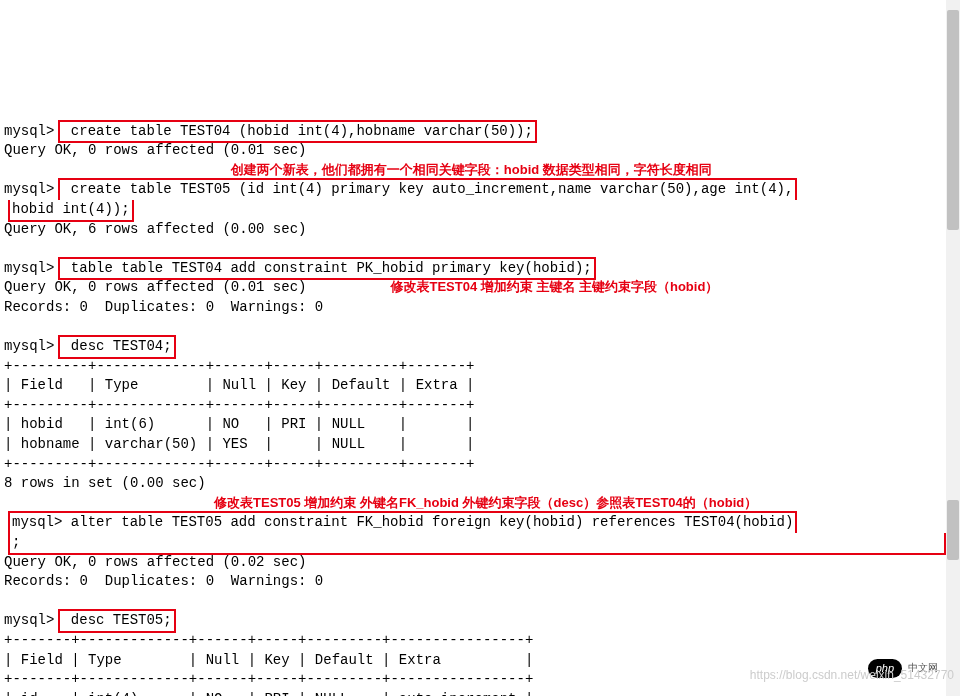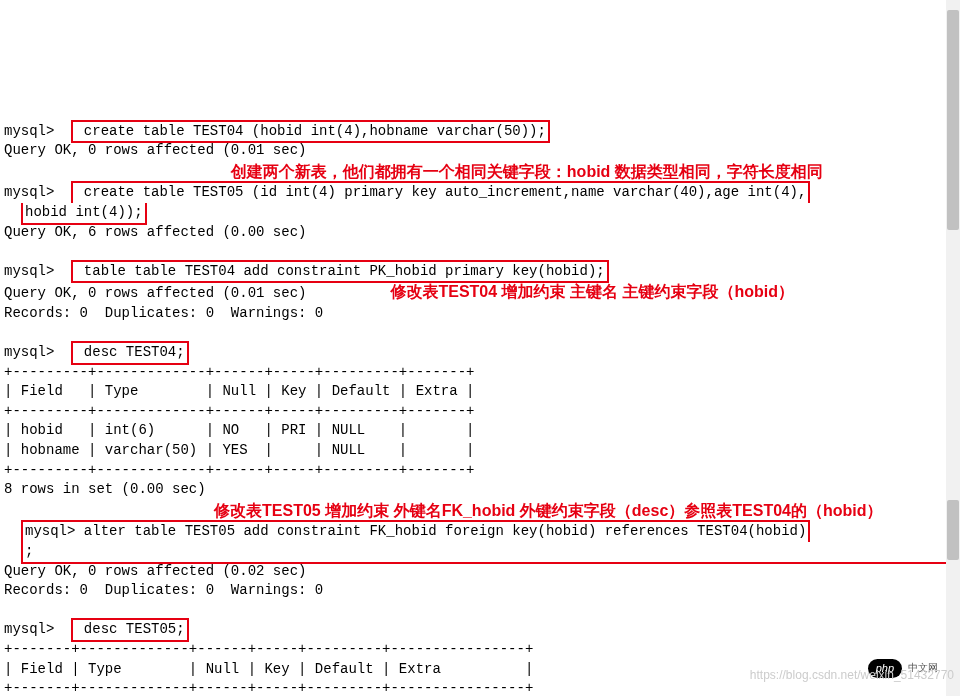--- a/index.html
+++ b/index.html
@@ -11,22 +11,22 @@
     line-height: 1.4;
     color: #000;
     white-space: pre;
     position: relative;
     width: 960px;
     height: 696px;
     overflow: hidden;
     box-sizing: border-box;
   }
   .line { white-space: pre; }
-  .red-box { border: 2px solid #e60012; display: inline-block; padding: 0px 2px; margin: -2px 17px; }
-  .red-text { color: #e60012; font-weight: bold; font-family: "Microsoft YaHei", sans-serif; font-size: 16px; white-space: pre; }
+  .red-box { border: 2px solid #e60012; display: inline-block; padding: 0px 2px; margin: -2px 4px; }
+  .red-text { color: #e60012; font-weight: bold; font-family: "Microsoft YaHei", sans-serif; font-size: 13px; white-space: pre; }
   .prompt { }
   .wm { position: absolute; bottom: 12px; right: 6px; color: #ccc; font-family: sans-serif; font-size: 12px; }
   .logo { position: absolute; bottom: 18px; right: 22px; display:flex; align-items:center; gap:6px; }
   .logo-badge { background:#000000; color:#fff; font-family: sans-serif; font-size:11px; font-style:italic; padding:2px 8px; border-radius:10px; }
   .logo-text { font-family: "Microsoft YaHei", sans-serif; font-size:10px; color:#555; }
   .scrollbar { position:absolute; right:0; top:0; width:14px; height:100%; background:#f1f1f1; }
   .thumb { position:absolute; right:1px; width:12px; background:#c1c1c1; border-radius:2px; }
 </style>
 </head>
 <body>
@@ -34,21 +34,21 @@
 
 
 <div class="scrollbar">
   <div class="thumb" style="top:10px; height:220px;"></div>
   <div class="thumb" style="top:500px; height:60px;"></div>
 </div>
 
 <span class="line"><span class="prompt">mysql&gt;</span><span class="red-box"> create table TEST04 (hobid int(4),hobname varchar(50));</span></span>
 <span class="line">Query OK, 0 rows affected (0.01 sec)</span>
 <span class="line">                           <span class="red-text">创建两个新表，他们都拥有一个相同关键字段：hobid 数据类型相同，字符长度相同</span></span>
-<span class="line"><span class="prompt">mysql&gt;</span><span class="red-box" style="border-bottom:none;"> create table TEST05 (id int(4) primary key auto_increment,name varchar(40),age int(4),</span></span>
+<span class="line"><span class="prompt">mysql&gt;</span><span class="red-box" style="border-bottom:none;"> create table TEST05 (id int(4) primary key auto_increment,name varchar(50),age int(4),</span></span>
 <span class="line"><span class="red-box" style="border-top:none;">hobid int(4));</span></span>
 <span class="line">Query OK, 6 rows affected (0.00 sec)</span>
 <span class="line"> </span>
 <span class="line"><span class="prompt">mysql&gt;</span><span class="red-box"> table table TEST04 add constraint PK_hobid primary key(hobid);</span></span>
 <span class="line"><span>Query OK, 0 rows affected (0.01 sec)</span>          <span class="red-text">修改表TEST04 增加约束 主键名 主键约束字段（hobid）</span></span>
 <span class="line">Records: 0  Duplicates: 0  Warnings: 0</span>
 <span class="line"> </span>
 <span class="line"><span class="prompt">mysql&gt;</span><span class="red-box"> desc TEST04;</span></span>
 <span class="line">+---------+-------------+------+-----+---------+-------+</span>
 <span class="line">| Field   | Type        | Null | Key | Default | Extra |</span>

